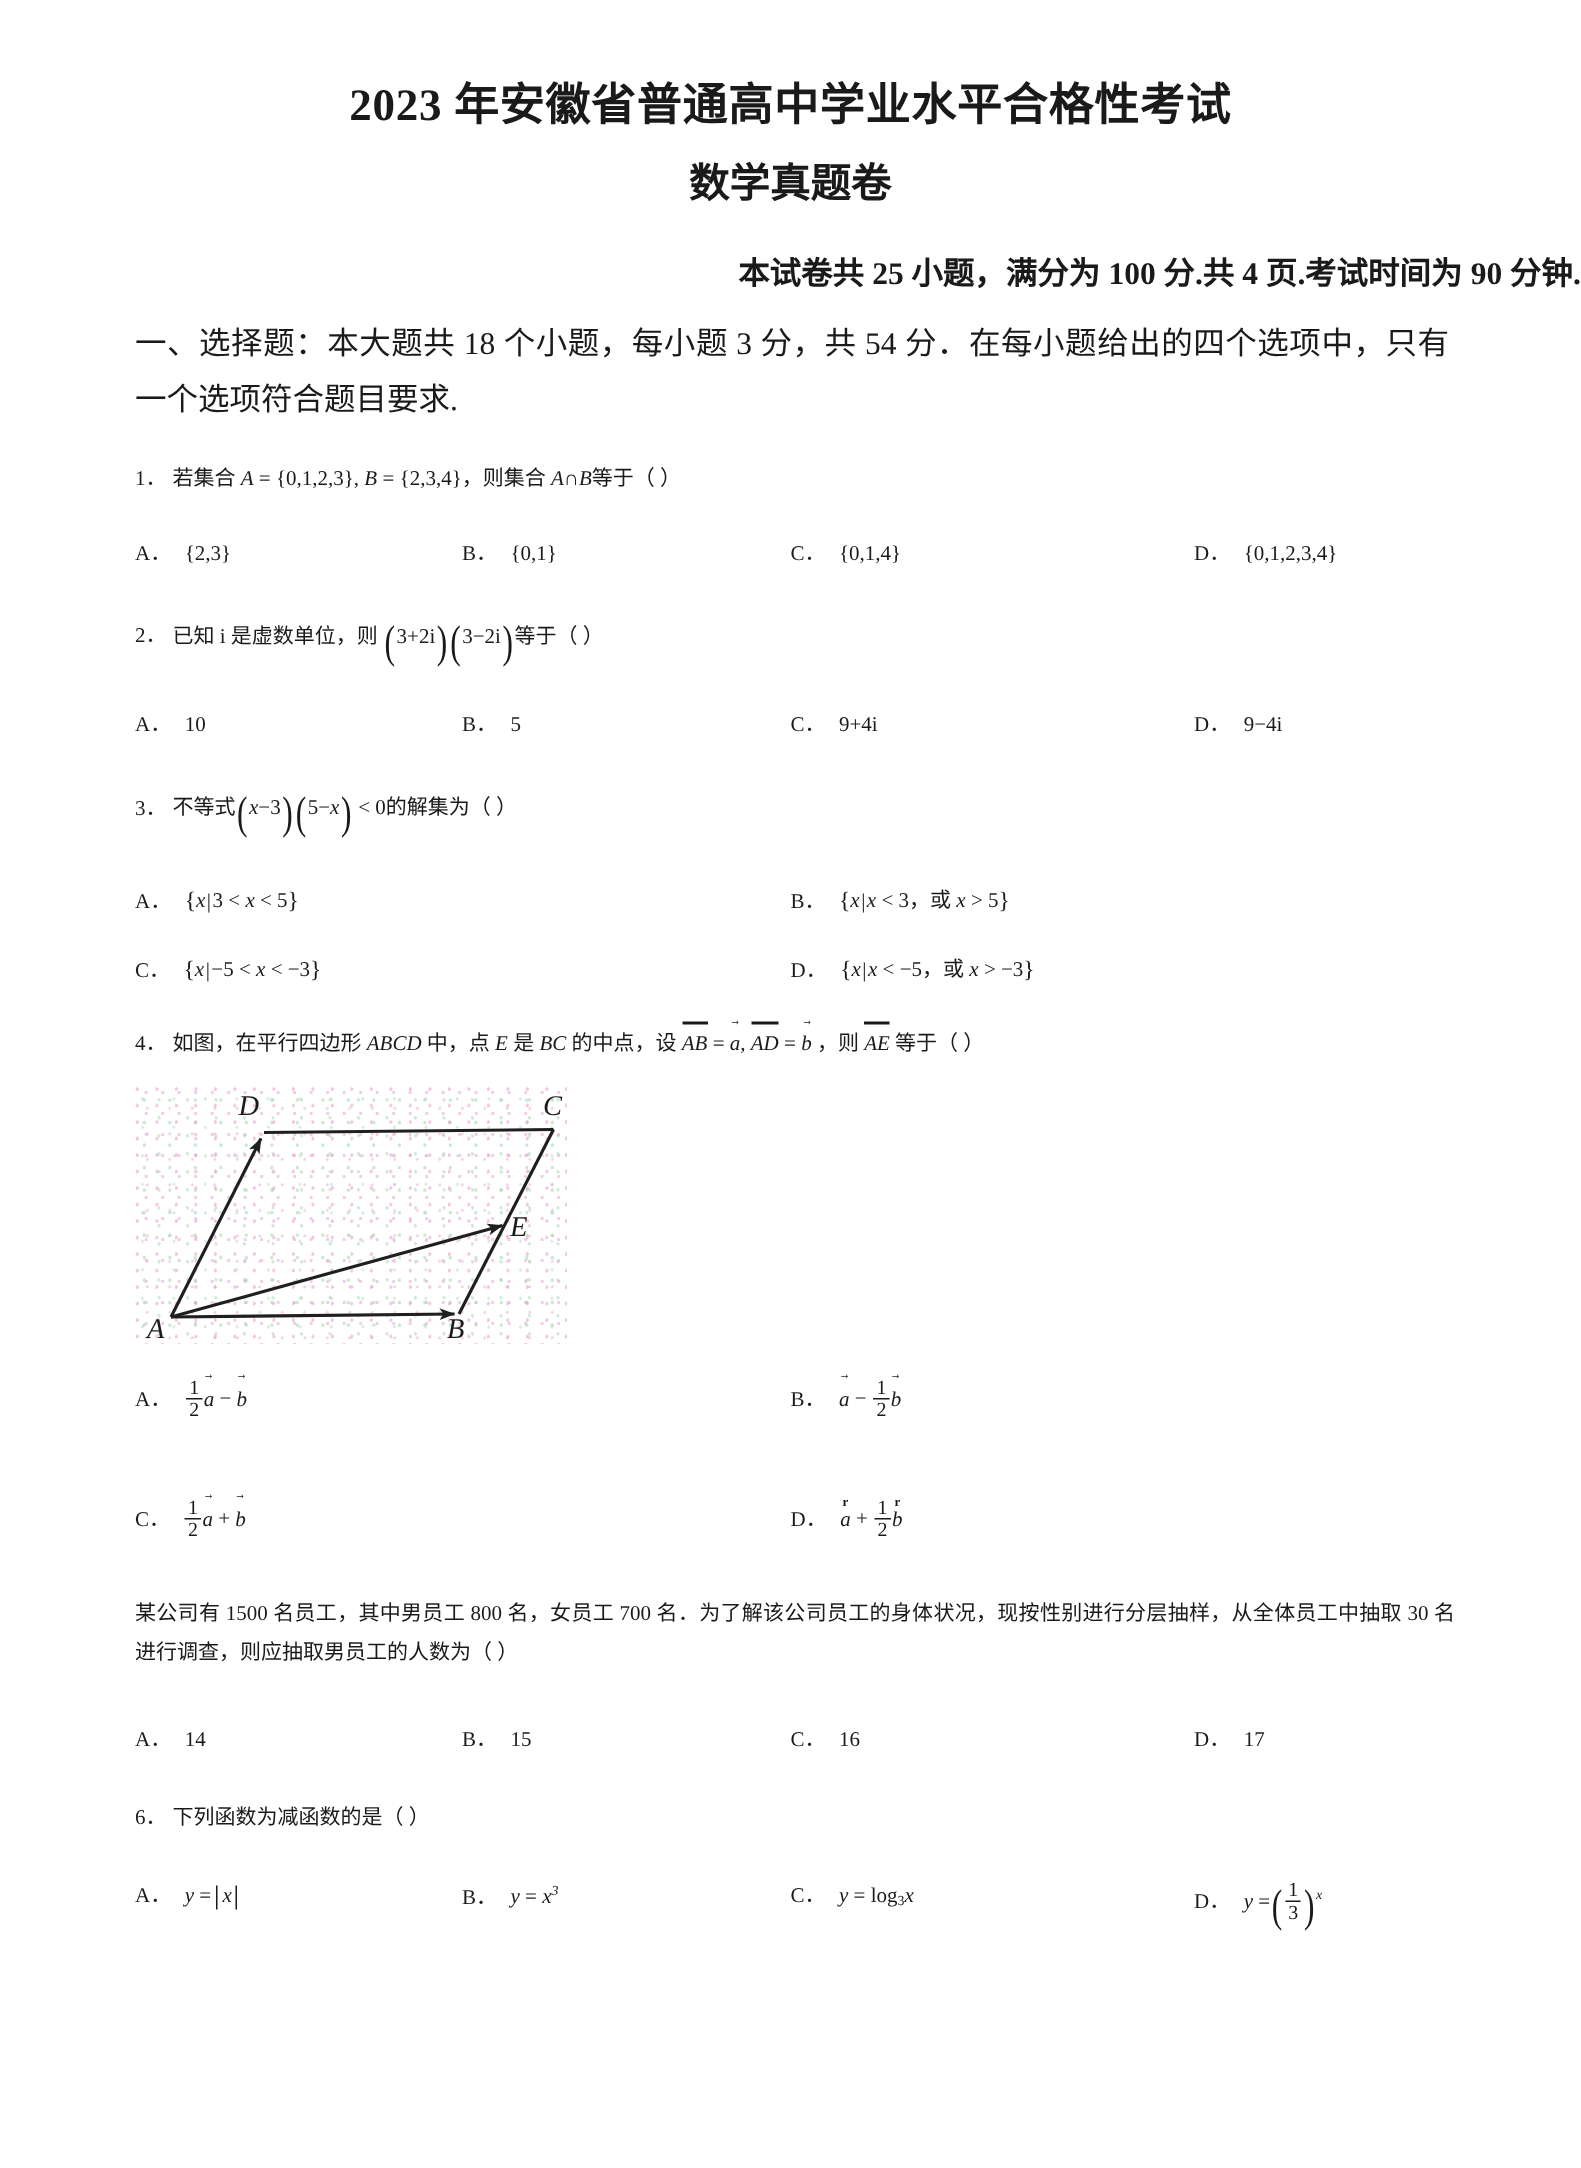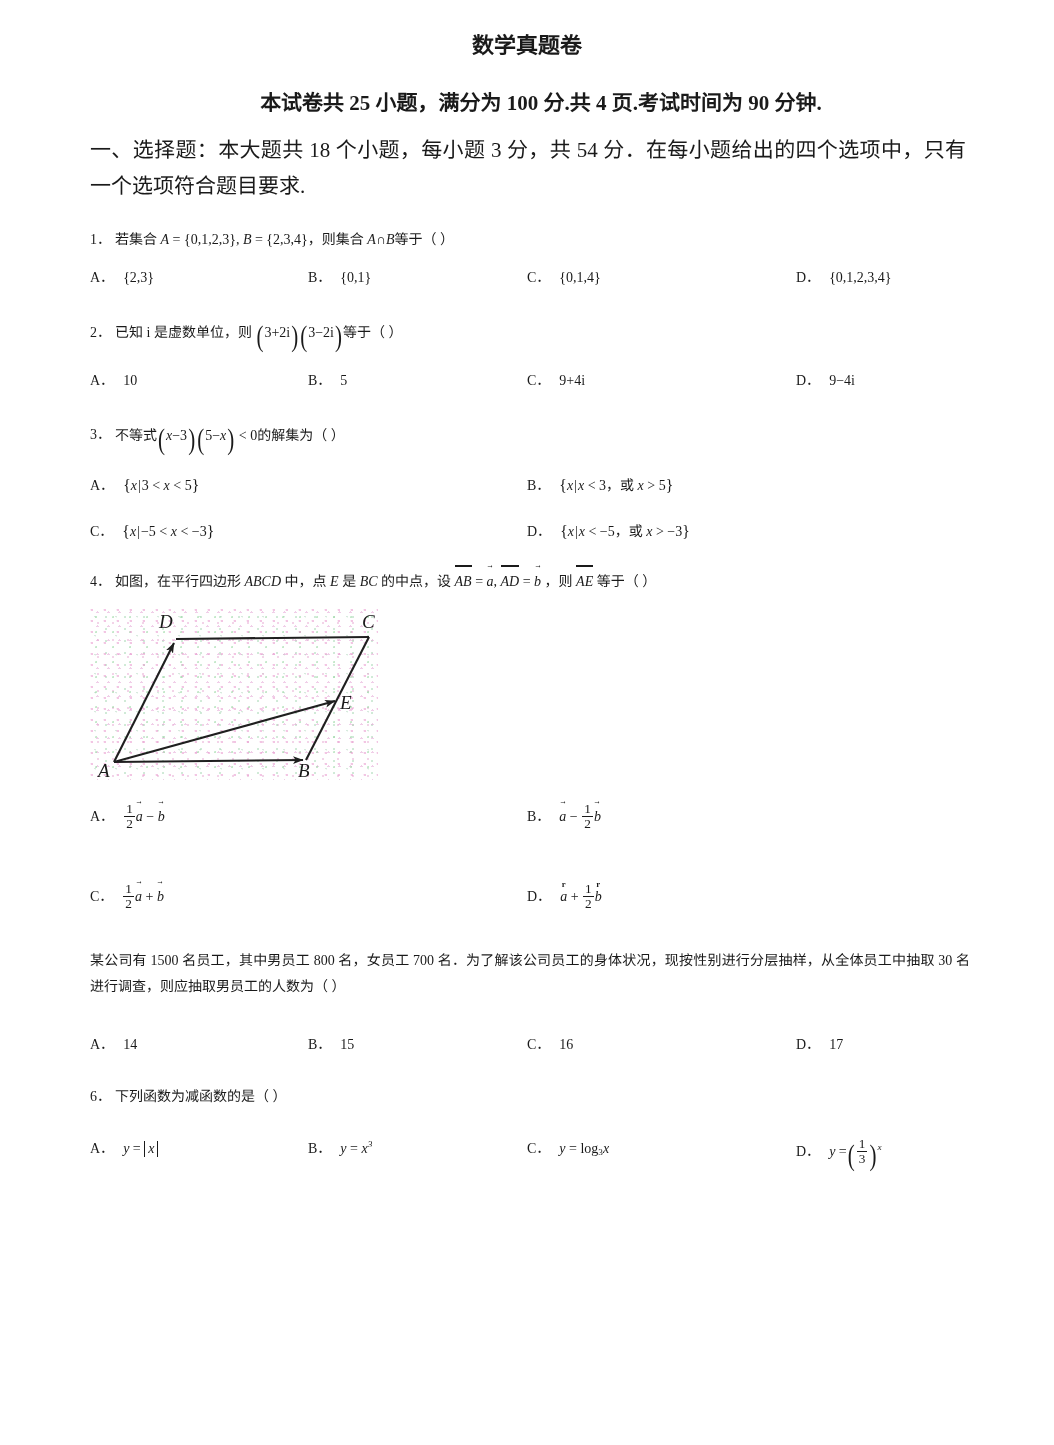--- a/index.html
+++ b/index.html
@@ -26,27 +26,27 @@
   .doc-title {
     text-align: center;
     font-size: 30px;
     font-weight: bold;
     letter-spacing: 0.5px;
     margin: 52px 0 0 0;
     line-height: 1.25;
   }
   .doc-subtitle {
     text-align: center;
-    font-size: 22px;
+    font-size: 27px;
     font-weight: bold;
-    margin: 32px 0 0 0;
+    margin: 16px 0 0 0;
     line-height: 1.25;
   }
   .doc-note {
-    text-align: center;
+    text-align: right;
     font-size: 21px;
     font-weight: bold;
     margin: 26px 0 0 0;
     padding-left: 28px;
   }
 
   .section-head {
     font-size: 21px;
     font-weight: normal;
     line-height: 1.75;
@@ -63,21 +63,21 @@
     font-family: Liberation Serif, serif;
   }
   .q-stem {
     margin-top: 22px;
     text-align: justify;
   }
   .q-num { margin-right: 4px; }
 
   .opts {
     position: relative;
-    margin-top: 12px;
+    margin-top: 24px;
     height: 30px;
   }
   .opts.tall { height: 44px; }
   .opt {
     position: absolute;
     top: 0;
     white-space: nowrap;
   }
   .opt .lbl { margin-right: 9px; }
   
@@ -194,20 +194,21 @@
     font-style: italic;
     font-size: 19px;
     color: #1a1a1a;
   }
 </style>
 </head>
 <body>
 
 <div class="page">
 
+  <h1 class="doc-title">2023 年安徽省普通高中学业水平合格性考试</h1>
   <h2 class="doc-subtitle">数学真题卷</h2>
   <p class="doc-note">本试卷共 25 小题，满分为 100 分.共 4 页.考试时间为 90 分钟.</p>
 
   <p class="section-head">一、选择题：本大题共 18 个小题，每小题 3 分，共 54 分．在每小题给出的四个选项中，只有一个选项符合题目要求.</p>
 
   <div class="q">
     <div class="q-stem">
       <span class="q-num">1．</span><span>若集合</span>
       <i class="m">A</i> = {0,1,2,3}, <i class="m">B</i> = {2,3,4}<span>，则集合</span>
       <i class="m">A</i>∩<i class="m">B</i><span>等于（    ）</span>

